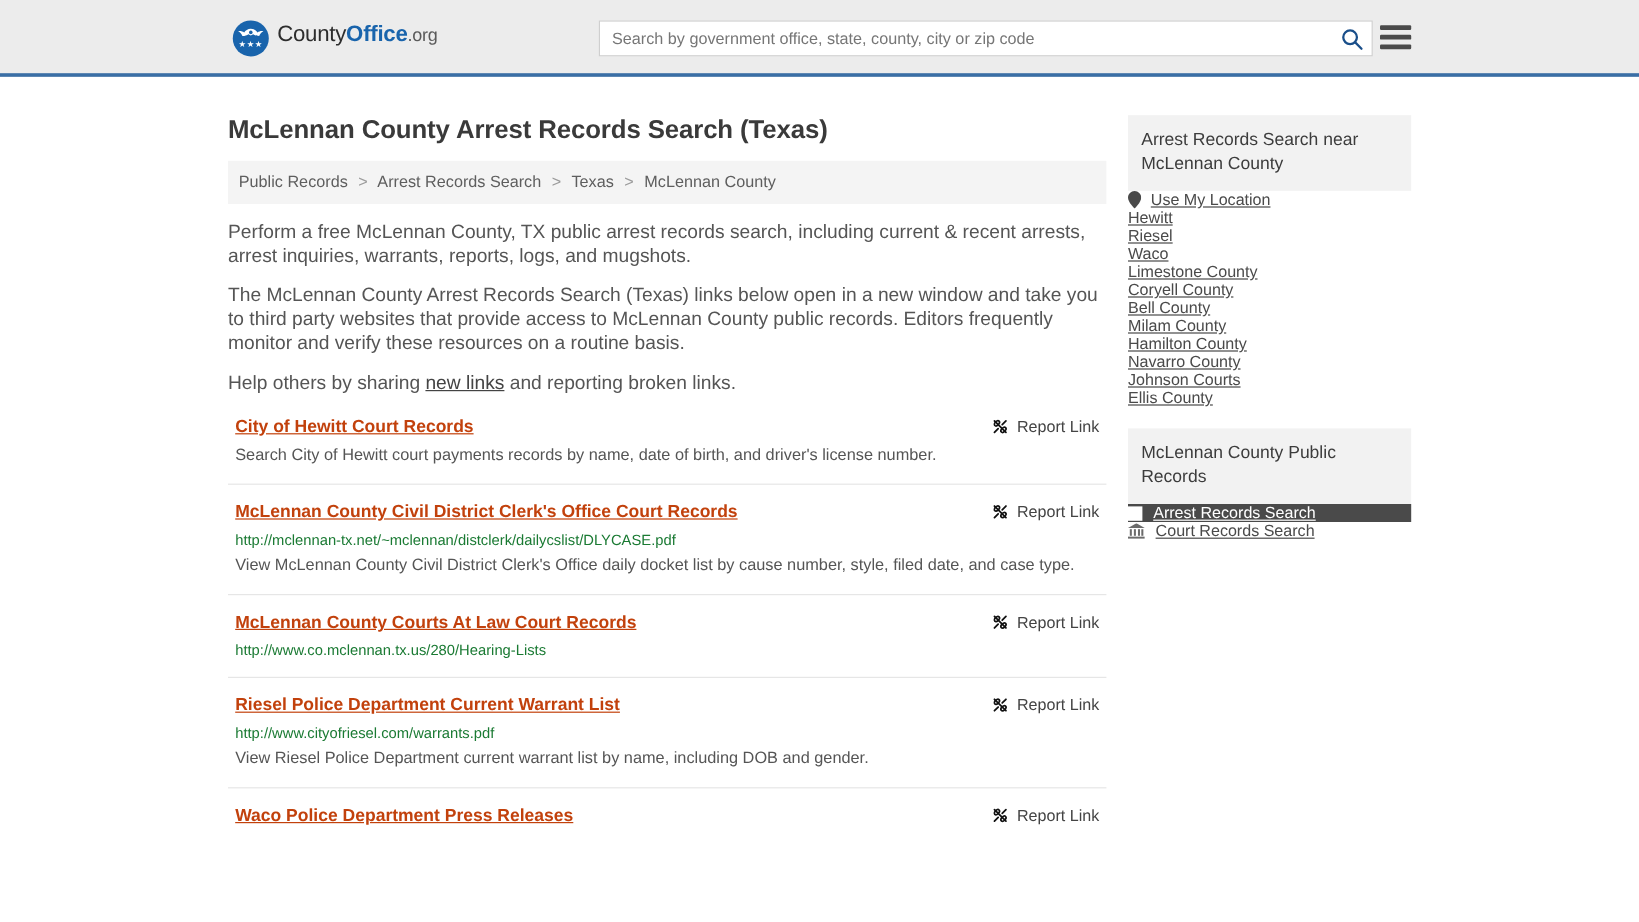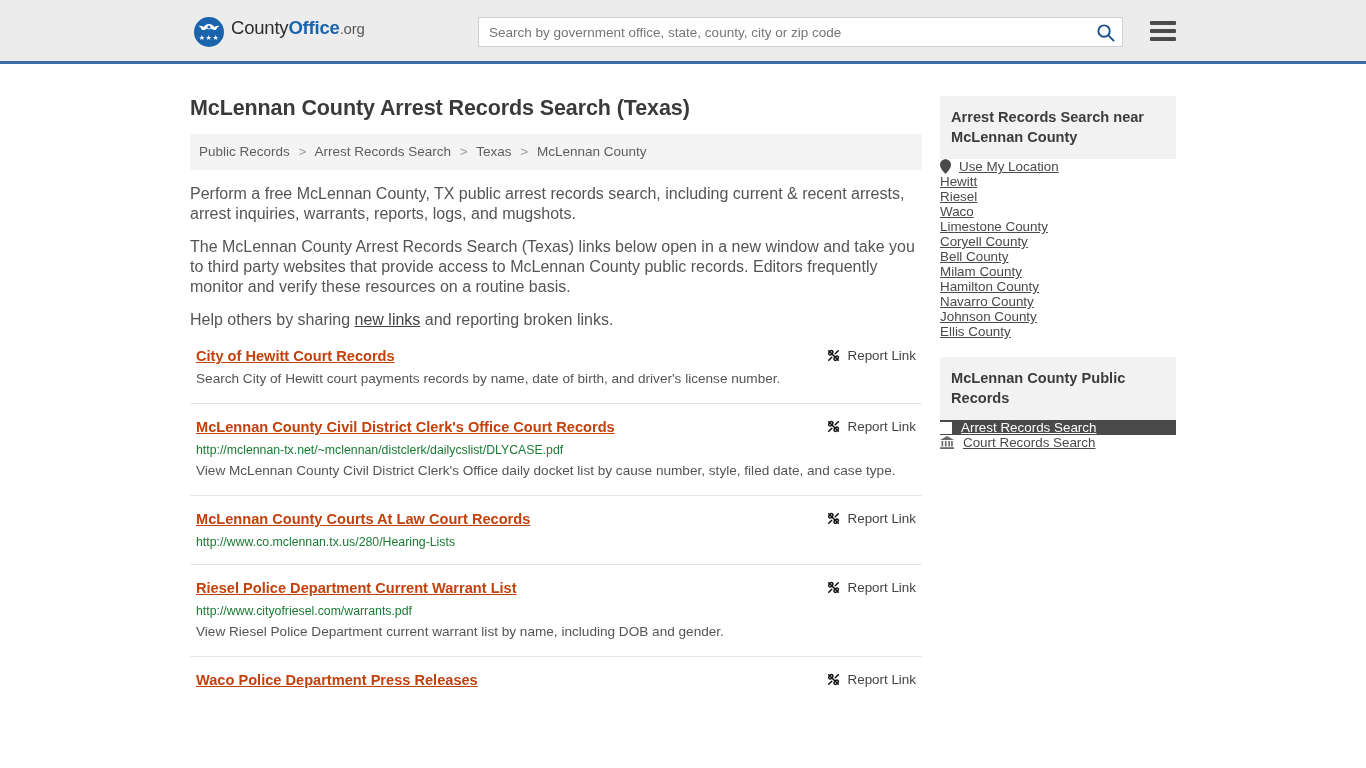--- a/index.html
+++ b/index.html
@@ -60,21 +60,21 @@
     font-size: 18.5px;
     letter-spacing: -0.2px;
     white-space: nowrap;
   }
   .brand-text .t-county { color: #2d2d2d; font-weight: 400; }
   .brand-text .t-office { color: #1964ac; font-weight: 700; }
   .brand-text .t-org { color: #5a5a5a; font-weight: 400; font-size: 15px; }
 
   .search-wrap {
     position: absolute;
-    left: 478px;
+    left: 499px;
     top: 17px;
     width: 645px;
     height: 30px;
     background: #ffffff;
     border: 1px solid #cfcfcf;
     display: flex;
     align-items: center;
   }
   .search-input {
     flex: 1 1 auto;
@@ -213,21 +213,21 @@
     line-height: 20px;
     margin-top: 3px;
   }
 
   
   .panel { margin-bottom: 18px; }
   .panel-head {
     background: #f2f2f2;
     padding: 11px 11px 12px 11px;
     font-size: 14.6px;
-    font-weight: 700;
+    font-weight: 400;
     color: #3c3c3c;
     line-height: 20px;
   }
   .panel-list { padding: 0; margin: 0; list-style: none; }
   .panel-list li { padding: 0; }
   .near-item {
     display: flex;
     align-items: center;
     gap: 8px;
     padding: 10px 11px 10px 11px;
@@ -447,21 +447,21 @@
           <li class="near-item">
               <a href="#">Milam County</a>
             </li>
           <li class="near-item">
               <a href="#">Hamilton County</a>
             </li>
           <li class="near-item">
               <a href="#">Navarro County</a>
             </li>
           <li class="near-item">
-              <a href="#">Johnson County</a>
+              <a href="#">Johnson Courts</a>
             </li>
           <li class="near-item">
               <a href="#">Ellis County</a>
             </li>
         </ul>
       </div>
 
       <div class="panel">
         <div class="panel-head">McLennan County Public Records</div>
         <ul class="panel-list">

